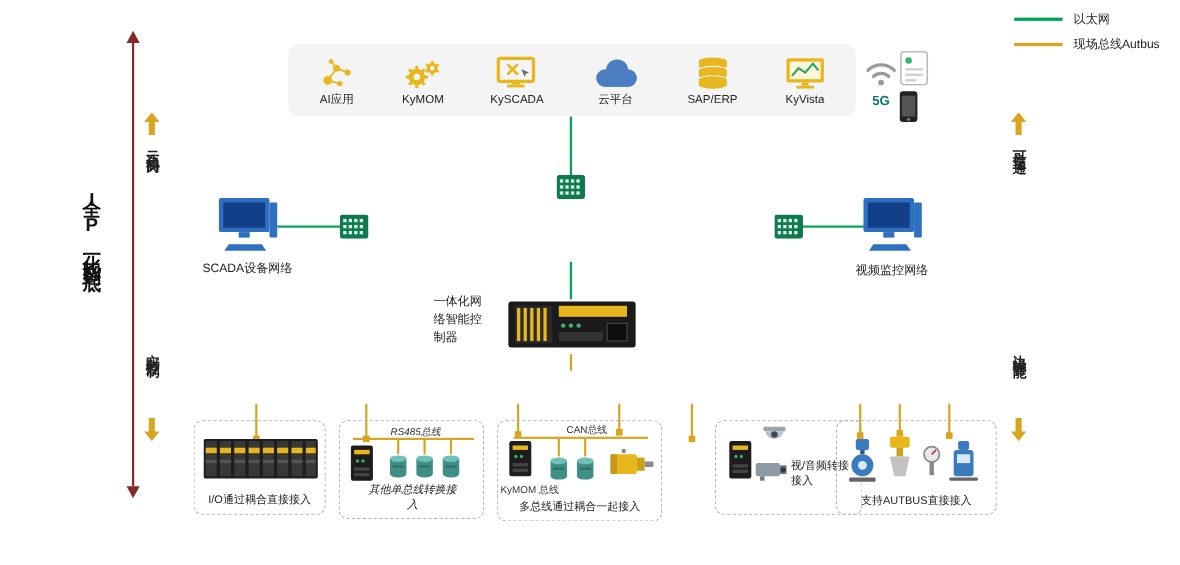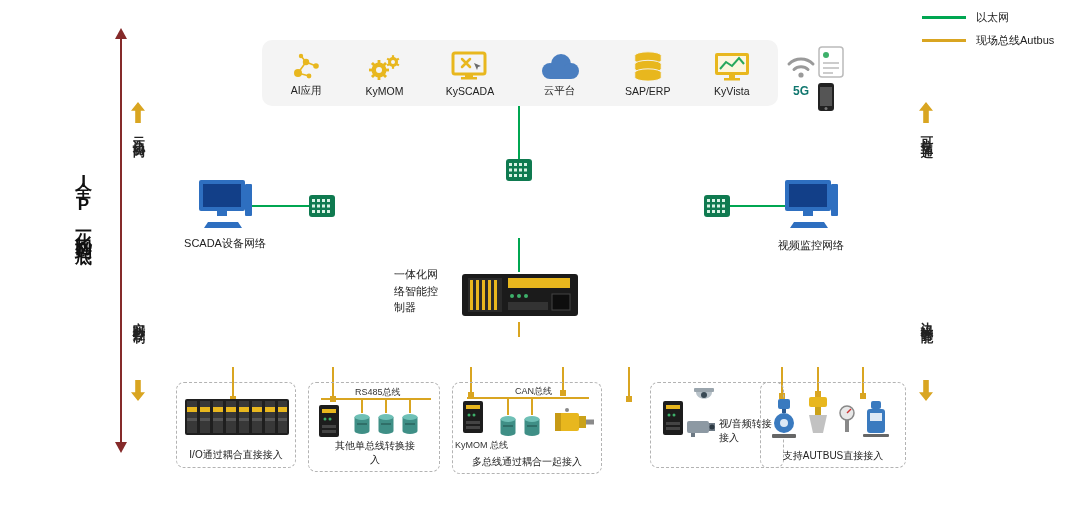--- a/index.html
+++ b/index.html
@@ -347,21 +347,21 @@
             <rect x="54" y="21" width="10" height="3"></rect>
             <rect x="67" y="21" width="10" height="3"></rect>
             <rect x="80" y="21" width="10" height="3"></rect>
             <rect x="93" y="21" width="9" height="3"></rect>
         </g>
       </svg>
     </span>
     <div class="group-label" style="left:0;right:0;bottom:6px;">I/O通过耦合直接接入</div>
   </div>
 
-  <div class="dash-box" style="left:308px;top:382px;width:132px;height:90px;">
+  <div class="dash-box" style="left:308px;top:382px;width:132px;height:90px;font-style:italic;">
     <div class="mini-label" style="left:46px;top:3px;">RS485总线</div>
     <div class="hline yellow" style="left:12px;top:15px;width:110px;"></div>
     <div class="vline yellow" style="left:52px;top:17px;height:13px;"></div>
     <div class="vline yellow" style="left:76px;top:17px;height:13px;"></div>
     <div class="vline yellow" style="left:100px;top:17px;height:13px;"></div>
     <span class="abs" style="left:8px;top:20px;">
       <svg width="24" height="36" viewBox="0 0 24 36">
         <rect x="2" y="2" width="20" height="32" rx="2" fill="#1d1d1d"></rect>
         <rect x="5" y="6" width="14" height="4" fill="#e8b71e"></rect>
         <circle cx="8" cy="16" r="1.5" fill="#3db06a"></circle>

